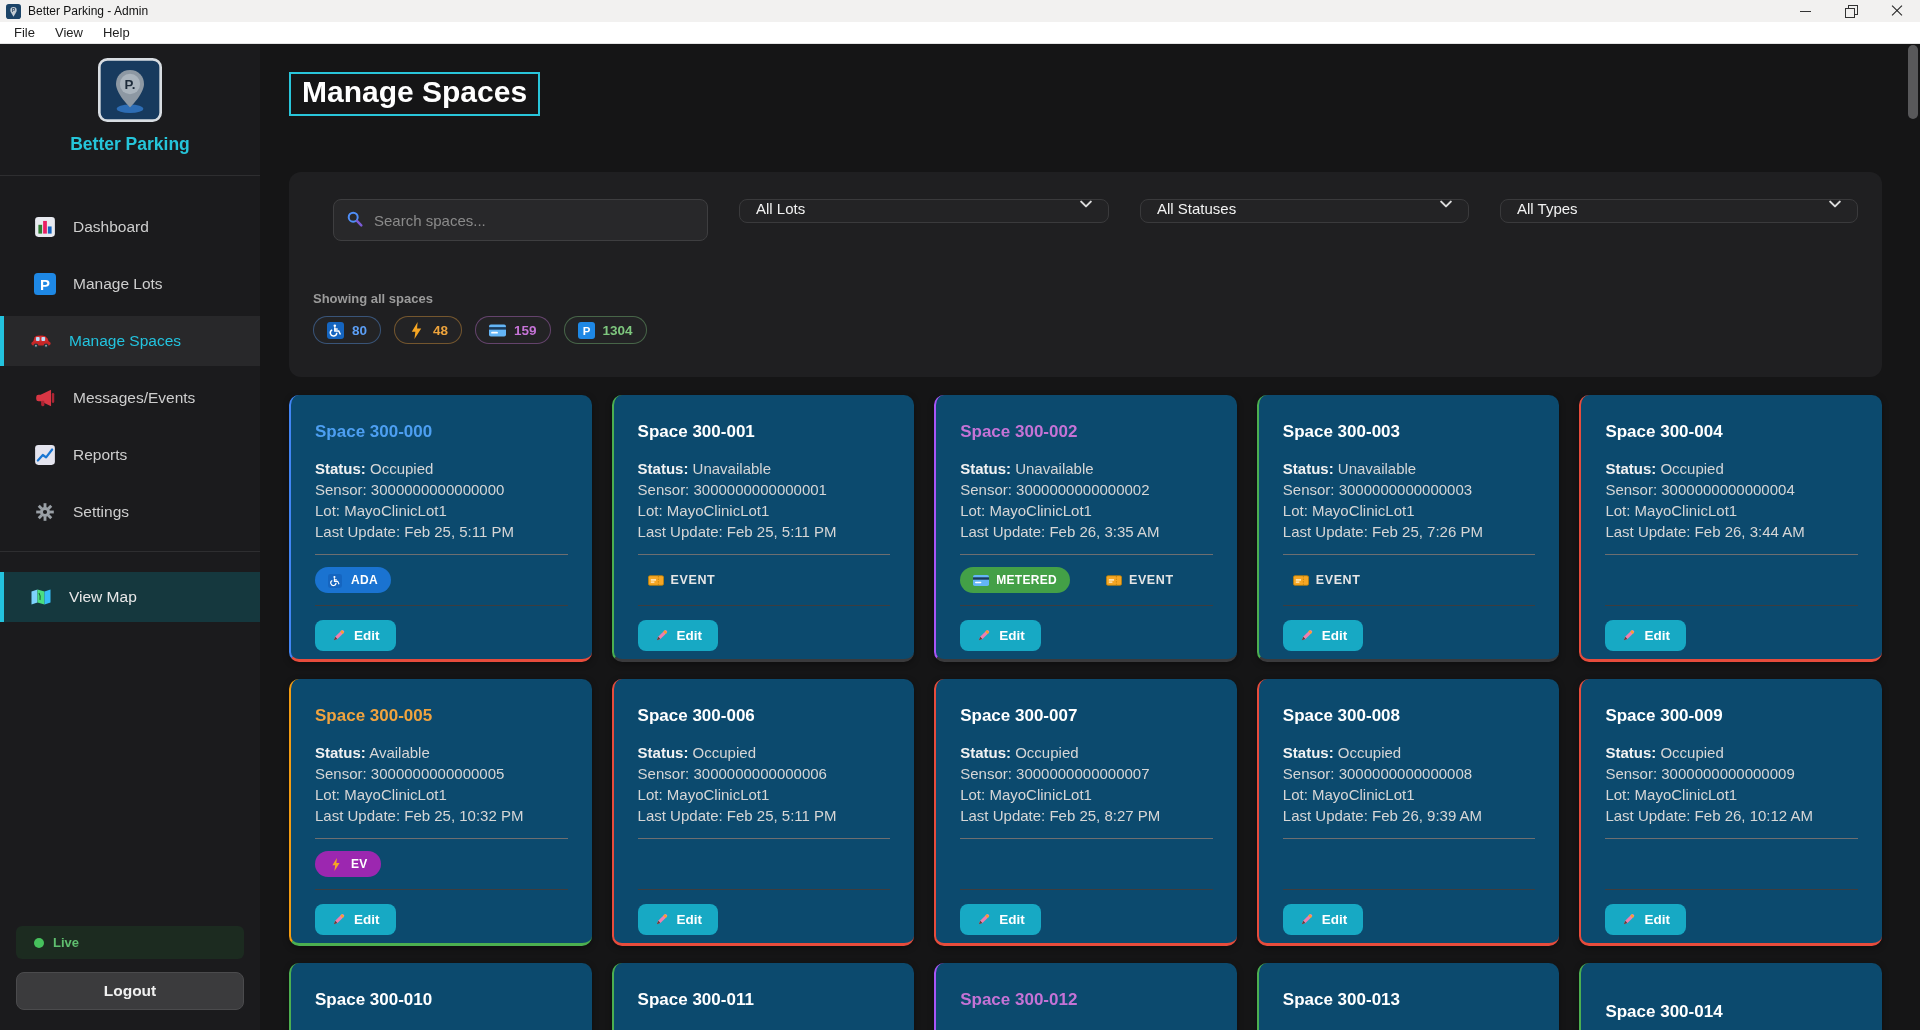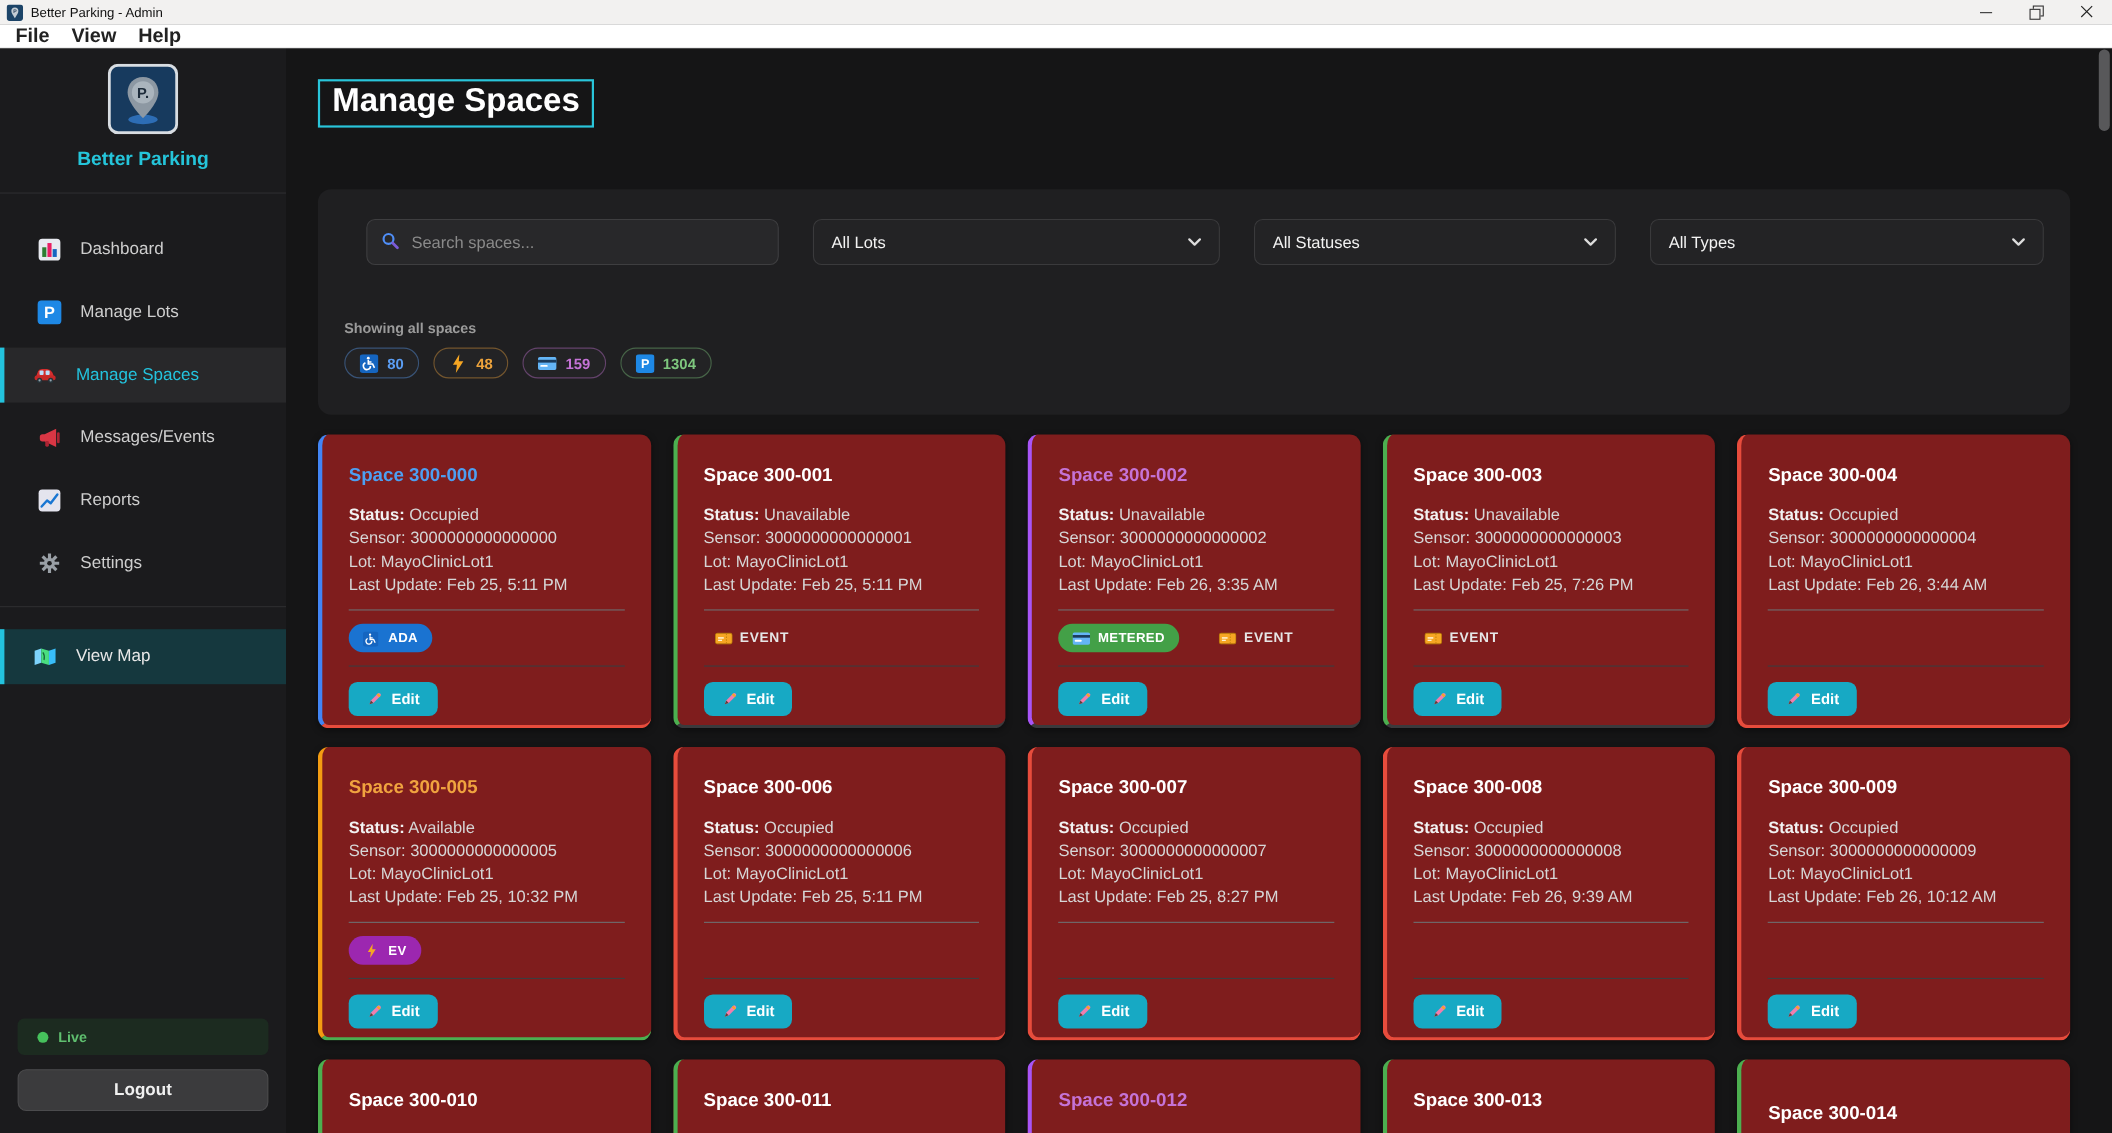--- a/index.html
+++ b/index.html
@@ -16,21 +16,21 @@
   .min-glyph { width:11px; height:0; border-top:1.4px solid #333; display:block; }
   .restore-glyph { position:relative; width:12px; height:12px; display:block; }
   .restore-glyph::before { content:''; position:absolute; top:0; left:3px; width:8px; height:8px; border:1.2px solid #333; }
   .restore-glyph::after { content:''; position:absolute; top:3px; left:0; width:8px; height:8px; border:1.2px solid #333; background:#f2f1f0; }
   .close-glyph { position:relative; width:12px; height:12px; display:block; }
   .close-glyph::before,.close-glyph::after { content:''; position:absolute; top:5px; left:-1px; width:14px; height:0; border-top:1.4px solid #222; }
   .close-glyph::before { transform:rotate(45deg); }
   .close-glyph::after { transform:rotate(-45deg); }
 
   .menubar { height:22px; background:#ffffff; display:flex; align-items:center; padding-left:4px; border-bottom:1px solid #e4e4e4; }
-  .menu-item { font-size:18px; color:#222; padding:2px 10px; cursor:default;font-weight:bold; }
+  .menu-item { font-size:13px; color:#222; padding:2px 10px; cursor:default; }
 
   
   .app { display:flex; height:986px; position:relative; }
   .sidebar { width:260px; background:#1b1b1d; display:flex; flex-direction:column; flex-shrink:0; }
   .main { flex:1; background:#151516; padding:0 38px 0 29px; overflow:hidden; }
 
   
   .logo { width:64px; height:64px; margin:14px auto 0; }
   .logo svg { width:64px; height:64px; }
   .brand { text-align:center; color:#25c5da; font-weight:bold; font-size:17.5px; margin-top:12px; }
@@ -52,33 +52,33 @@
   .page-title { display:inline-block; margin-top:28px; border:2px solid #29c5da; padding:1px 11px 5px; font-size:30px; font-weight:bold; color:#fff; }
 
   
   .filter-panel { margin-top:56px; background:#1f1f21; border-radius:12px; padding:27px 24px 33px; }
   .filter-row { display:flex; justify-content:space-between; }
   .search-wrap { position:relative; width:375px;margin-left:20px; }
   .search-wrap .icon { position:absolute; left:13px; top:11px; width:18px; height:18px; }
   .search-wrap .icon svg { width:18px; height:18px; }
   .search-input { width:100%; height:42px; background:#28282a; border:1px solid #3e3e40; border-radius:8px; color:#ddd; font-size:15px; font-family:inherit; padding:0 14px 0 40px; outline:none; }
   .search-input::placeholder { color:#8a8a8a; }
-  .selectbox { height:42px; background:#232325; border:1px solid #3a3a3c; border-radius:8px; display:flex; align-items:center; justify-content:space-between; padding:0 16px; color:#f2f2f2; font-size:15px; cursor:pointer; }
+  .selectbox { height:24px; background:#232325; border:1px solid #3a3a3c; border-radius:8px; display:flex; align-items:flex-start; justify-content:space-between; padding:0 16px; color:#f2f2f2; font-size:15px; cursor:pointer; }
   .selectbox .chev { width:12px; height:8px; display:inline-flex; }
   .selectbox .chev svg { width:12px; height:8px; }
   .showing-text { margin-top:50px; color:#9b9b9b; font-size:13px; font-weight:bold; }
   .counts { margin-top:10px; display:flex; gap:13px; }
   .count-pill { height:28px; border-radius:14px; border:1px solid; background:rgba(255,255,255,0.02); display:inline-flex; align-items:center; gap:8px; padding:0 13px; }
   .count-pill .icon { width:17px; height:17px; display:inline-flex; }
   .count-pill .icon svg { width:17px; height:17px; }
   .count-pill .val { font-size:13.5px; font-weight:bold; }
 
   
   .grid { margin-top:18px; display:grid; grid-template-columns:repeat(5,1fr); column-gap:20px; row-gap:17px; grid-auto-rows:267px; }
-  .card { background:#7f1d1d; border-radius:10px; border-left:4px solid #bef264; border-bottom:3px solid transparent; padding:21px 24px 16px; overflow:hidden; box-shadow:0 2px 6px rgba(0,0,0,.35); }
+  .card { background:#0c4a6e; border-radius:10px; border-left:2px solid #bef264; border-bottom:3px solid transparent; padding:21px 24px 16px; overflow:hidden; box-shadow:0 2px 6px rgba(0,0,0,.35); }
   .card-title { font-size:17px; font-weight:bold; color:#fff; margin:6px 0 16px; }
   .card-body { font-size:15px; color:#d6d6d6; line-height:21px; }
   .card-body b { color:#f2f2f2; }
   .div-strong { border:none; border-top:1px solid #6e6e70; margin-top:12px; }
   .div-faint { border:none; border-top:1px solid #3d3d3f; }
   .tags-row { min-height:26px; margin:12px 0; display:flex; align-items:center; gap:26px; }
   .tag-pill { display:inline-flex; align-items:center; gap:7px; height:26px; padding:0 13px; border-radius:13px; color:#fff; font-size:12px; font-weight:bold; letter-spacing:.3px; }
   .tag-plain { display:inline-flex; align-items:center; gap:7px; color:#e6e6e6; font-size:12.5px; font-weight:bold; letter-spacing:.6px; padding-left:10px; }
   .tag-pill .icon, .tag-plain .icon { width:16px; height:13px; display:inline-flex; }
   .tag-pill .icon svg, .tag-plain .icon svg { width:16px; height:13px; }

